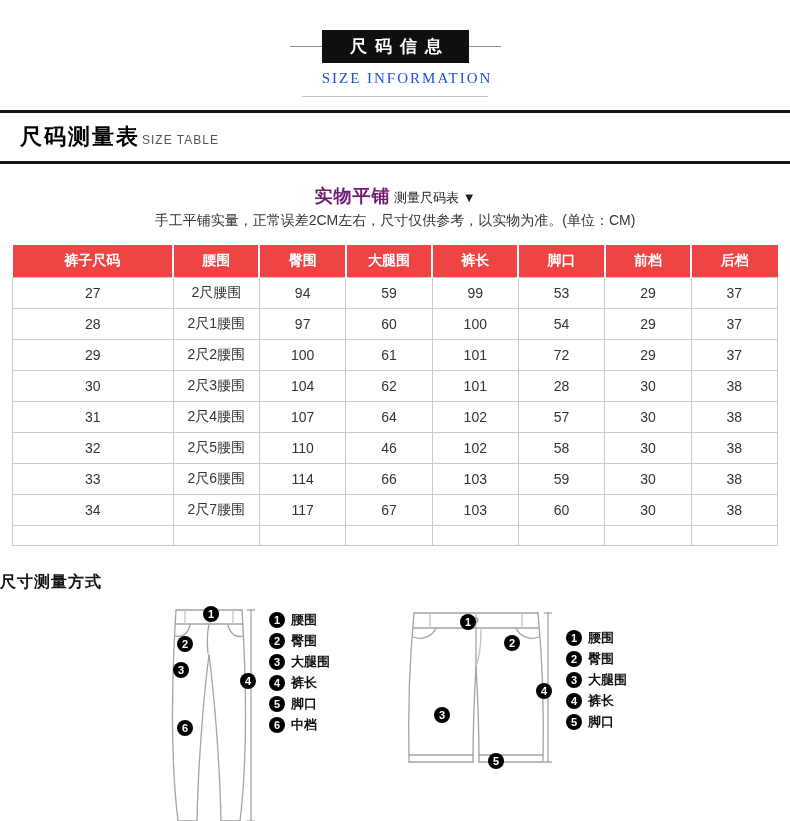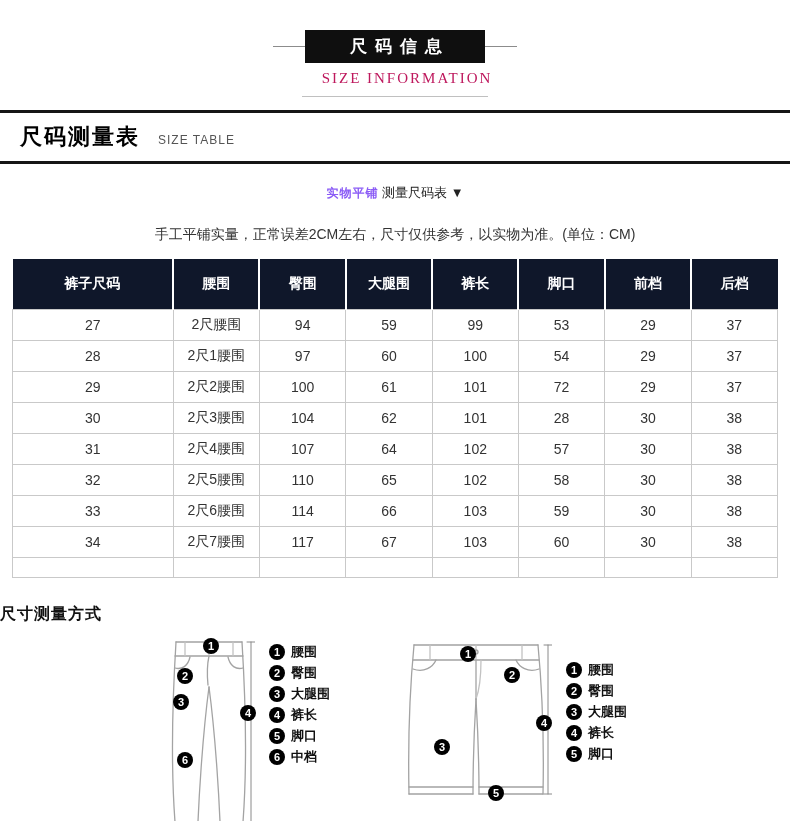--- a/index.html
+++ b/index.html
@@ -5,42 +5,42 @@
   * { box-sizing: border-box; margin: 0; padding: 0; }
   html, body { background: #fff; }
   body { font-family: "Liberation Sans", "DejaVu Sans", sans-serif; color: #333; }
   .page { width: 790px; height: 821px; margin: 0 auto; background: #fff; overflow: hidden; position: relative; }
 
   
   .deco-header { padding-top: 30px; text-align: center; }
   .deco-row { display: flex; align-items: center; justify-content: center; }
   .hline { width: 32px; height: 1px; background: #8c8c8c; }
   .title-box { background: #0f0f0f; color: #fff; font-size: 17px; font-weight: bold;
-               letter-spacing: 8px; padding: 5px 0 5px 10px; width: 180px; }
-  .subtitle { font-family: "Liberation Serif", "DejaVu Serif", serif; color: #be185d;
+               letter-spacing: 8px; padding: 5px 0 5px 10px; width: 147px; }
+  .subtitle { font-family: "Liberation Serif", "DejaVu Serif", serif; color: #1d4ed8;
               font-size: 15px; letter-spacing: 2px; margin-top: 7px; margin-left: 24px; }
   .sub-underline { width: 186px; height: 1px; background: #c0c0c0; margin: 9px auto 0; }
 
   
   .rule { height: 3px; background: #161616; }
   .rule-top { margin-top: 13px; }
-  .section-heading { display: flex; align-items: baseline; gap: 18px; padding: 9px 0 9px 20px; }
+  .section-heading { display: flex; align-items: baseline; gap: 2px; padding: 9px 0 9px 20px; }
   .section-heading .cn { font-size: 22px; font-weight: bold; color: #000; letter-spacing: 2px; }
   .section-heading .en { font-size: 12px; color: #555; letter-spacing: 1px; }
 
   
   .intro { text-align: center; margin-top: 20px; }
   .intro-line1 { font-size: 13px; color: #222; }
-  .intro-line1 .big { font-size: 12px; font-weight: bold; color: #8b5cf6; letter-spacing: 1px; }
-  .intro-note { margin-top: 24px; font-size: 14px; color: #333; }
+  .intro-line1 .big { font-size: 18px; font-weight: bold; color: #701a75; letter-spacing: 1px; }
+  .intro-note { margin-top: 4px; font-size: 14px; color: #333; }
 
   
   .size-table { width: 766px; margin: 15px auto 0; border-collapse: collapse;
                 table-layout: fixed; text-align: center; font-size: 14px; }
-  .size-table th { background: #0f172a; color: #fff; font-weight: bold; padding: 16px 0;
+  .size-table th { background: #ef4444; color: #fff; font-weight: bold; padding: 7px 0;
                    border-left: 2px solid #fff; }
   .size-table th:first-child { border-left: none; width: 21%; }
   .size-table td { border: 1px solid #c9c9c9; padding: 6px 0; color: #333; height: 29px; }
   .size-table tr.empty-row td { height: 20px; padding: 0; }
 
   
   .measure-title { font-size: 16px; font-weight: bold; color: #111;
                    margin-top: 26px; letter-spacing: 1px; }
   .diagrams { display: flex; justify-content: center; align-items: flex-start; gap: 70px; margin-top: 12px; }
   .diagram-block { display: flex; gap: 14px; }
@@ -149,21 +149,21 @@
           <td>64</td>
           <td>102</td>
           <td>57</td>
           <td>30</td>
           <td>38</td>
         </tr>
         <tr>
           <td>32</td>
           <td>2尺5腰围</td>
           <td>110</td>
-          <td>65</td>
+          <td>46</td>
           <td>102</td>
           <td>58</td>
           <td>30</td>
           <td>38</td>
         </tr>
         <tr>
           <td>33</td>
           <td>2尺6腰围</td>
           <td>114</td>
           <td>66</td>

